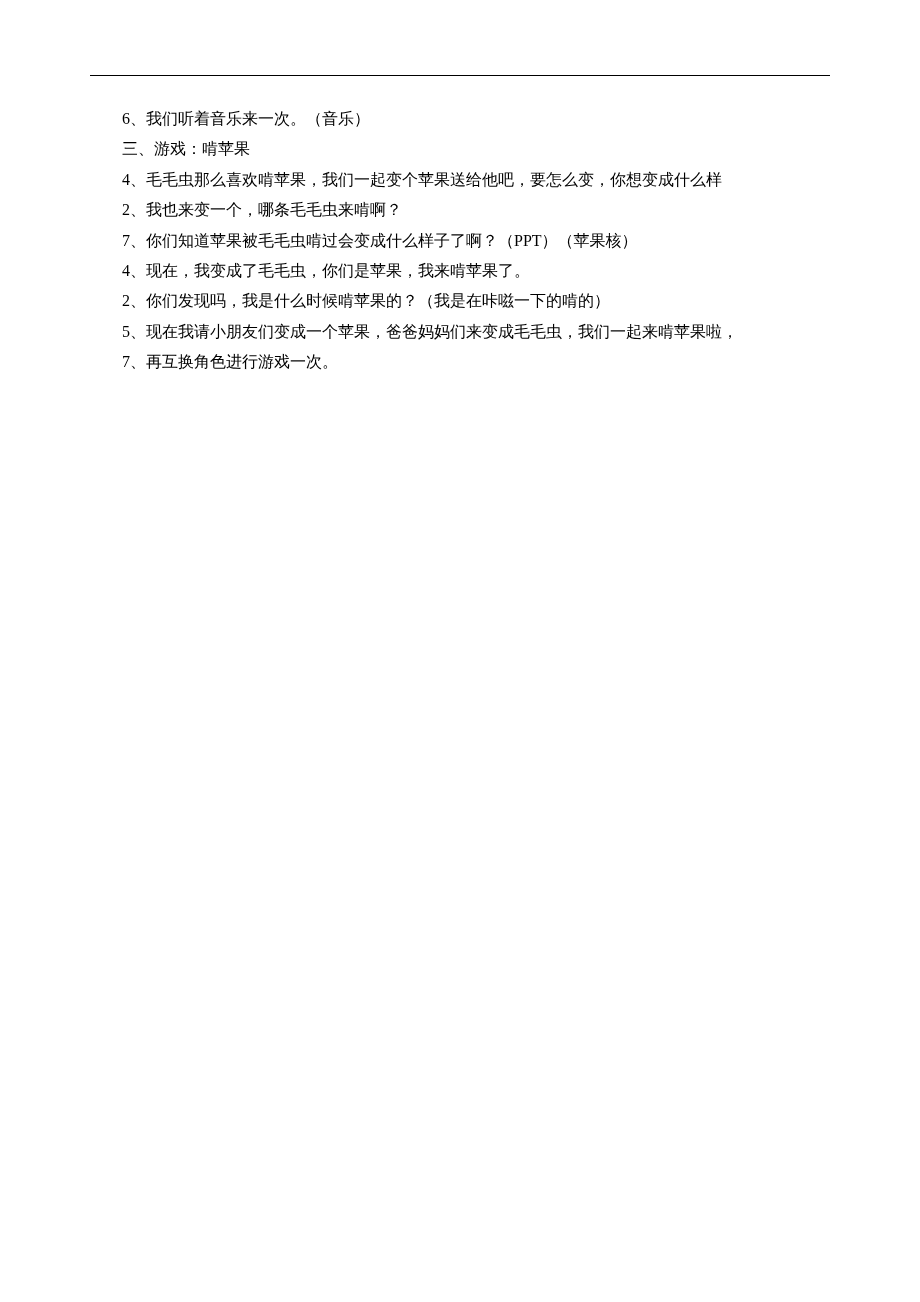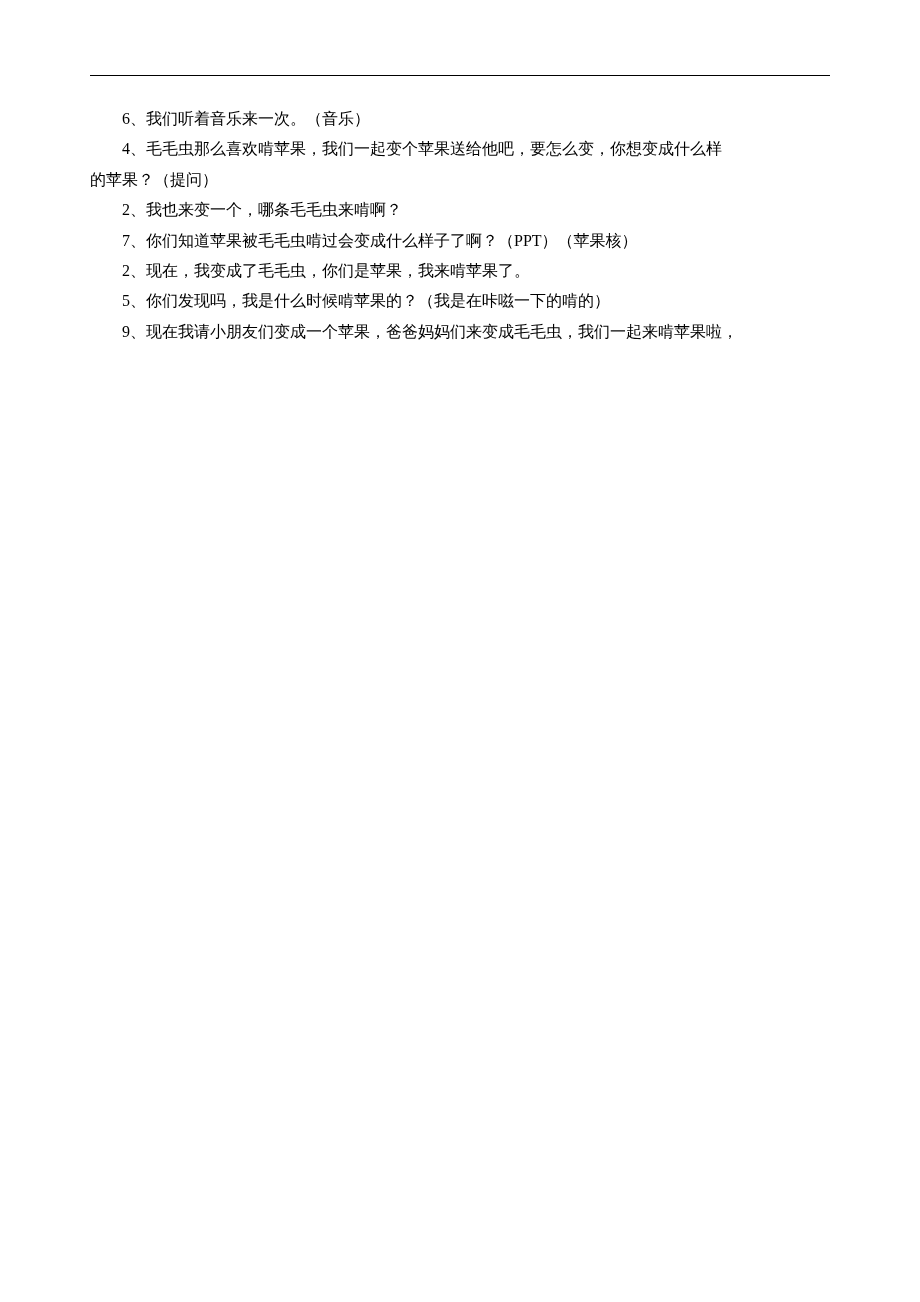--- a/index.html
+++ b/index.html
@@ -34,21 +34,22 @@
     text-indent: 0;
   }
 </style>
 </head>
 <body>
 
 <div class="page">
   <hr class="hr-line">
   <div class="content">
     <p class="indent-1">6、我们听着音乐来一次。（音乐）</p>
+    <p class="indent-1">三、游戏：啃苹果</p>
     <p class="indent-1">4、毛毛虫那么喜欢啃苹果，我们一起变个苹果送给他吧，要怎么变，你想变成什么样</p>
-    <p class="wrap-line">的苹果？（提问）</p>
     <p class="indent-1">2、我也来变一个，哪条毛毛虫来啃啊？</p>
     <p class="indent-1">7、你们知道苹果被毛毛虫啃过会变成什么样子了啊？（PPT）（苹果核）</p>
-    <p class="indent-1">2、现在，我变成了毛毛虫，你们是苹果，我来啃苹果了。</p>
-    <p class="indent-1">5、你们发现吗，我是什么时候啃苹果的？（我是在咔嗞一下的啃的）</p>
-    <p class="indent-1">9、现在我请小朋友们变成一个苹果，爸爸妈妈们来变成毛毛虫，我们一起来啃苹果啦，</p>
+    <p class="indent-1">4、现在，我变成了毛毛虫，你们是苹果，我来啃苹果了。</p>
+    <p class="indent-1">2、你们发现吗，我是什么时候啃苹果的？（我是在咔嗞一下的啃的）</p>
+    <p class="indent-1">5、现在我请小朋友们变成一个苹果，爸爸妈妈们来变成毛毛虫，我们一起来啃苹果啦，</p>
+    <p class="indent-1">7、再互换角色进行游戏一次。</p>
   </div>
 </div>
 
 </body></html>

